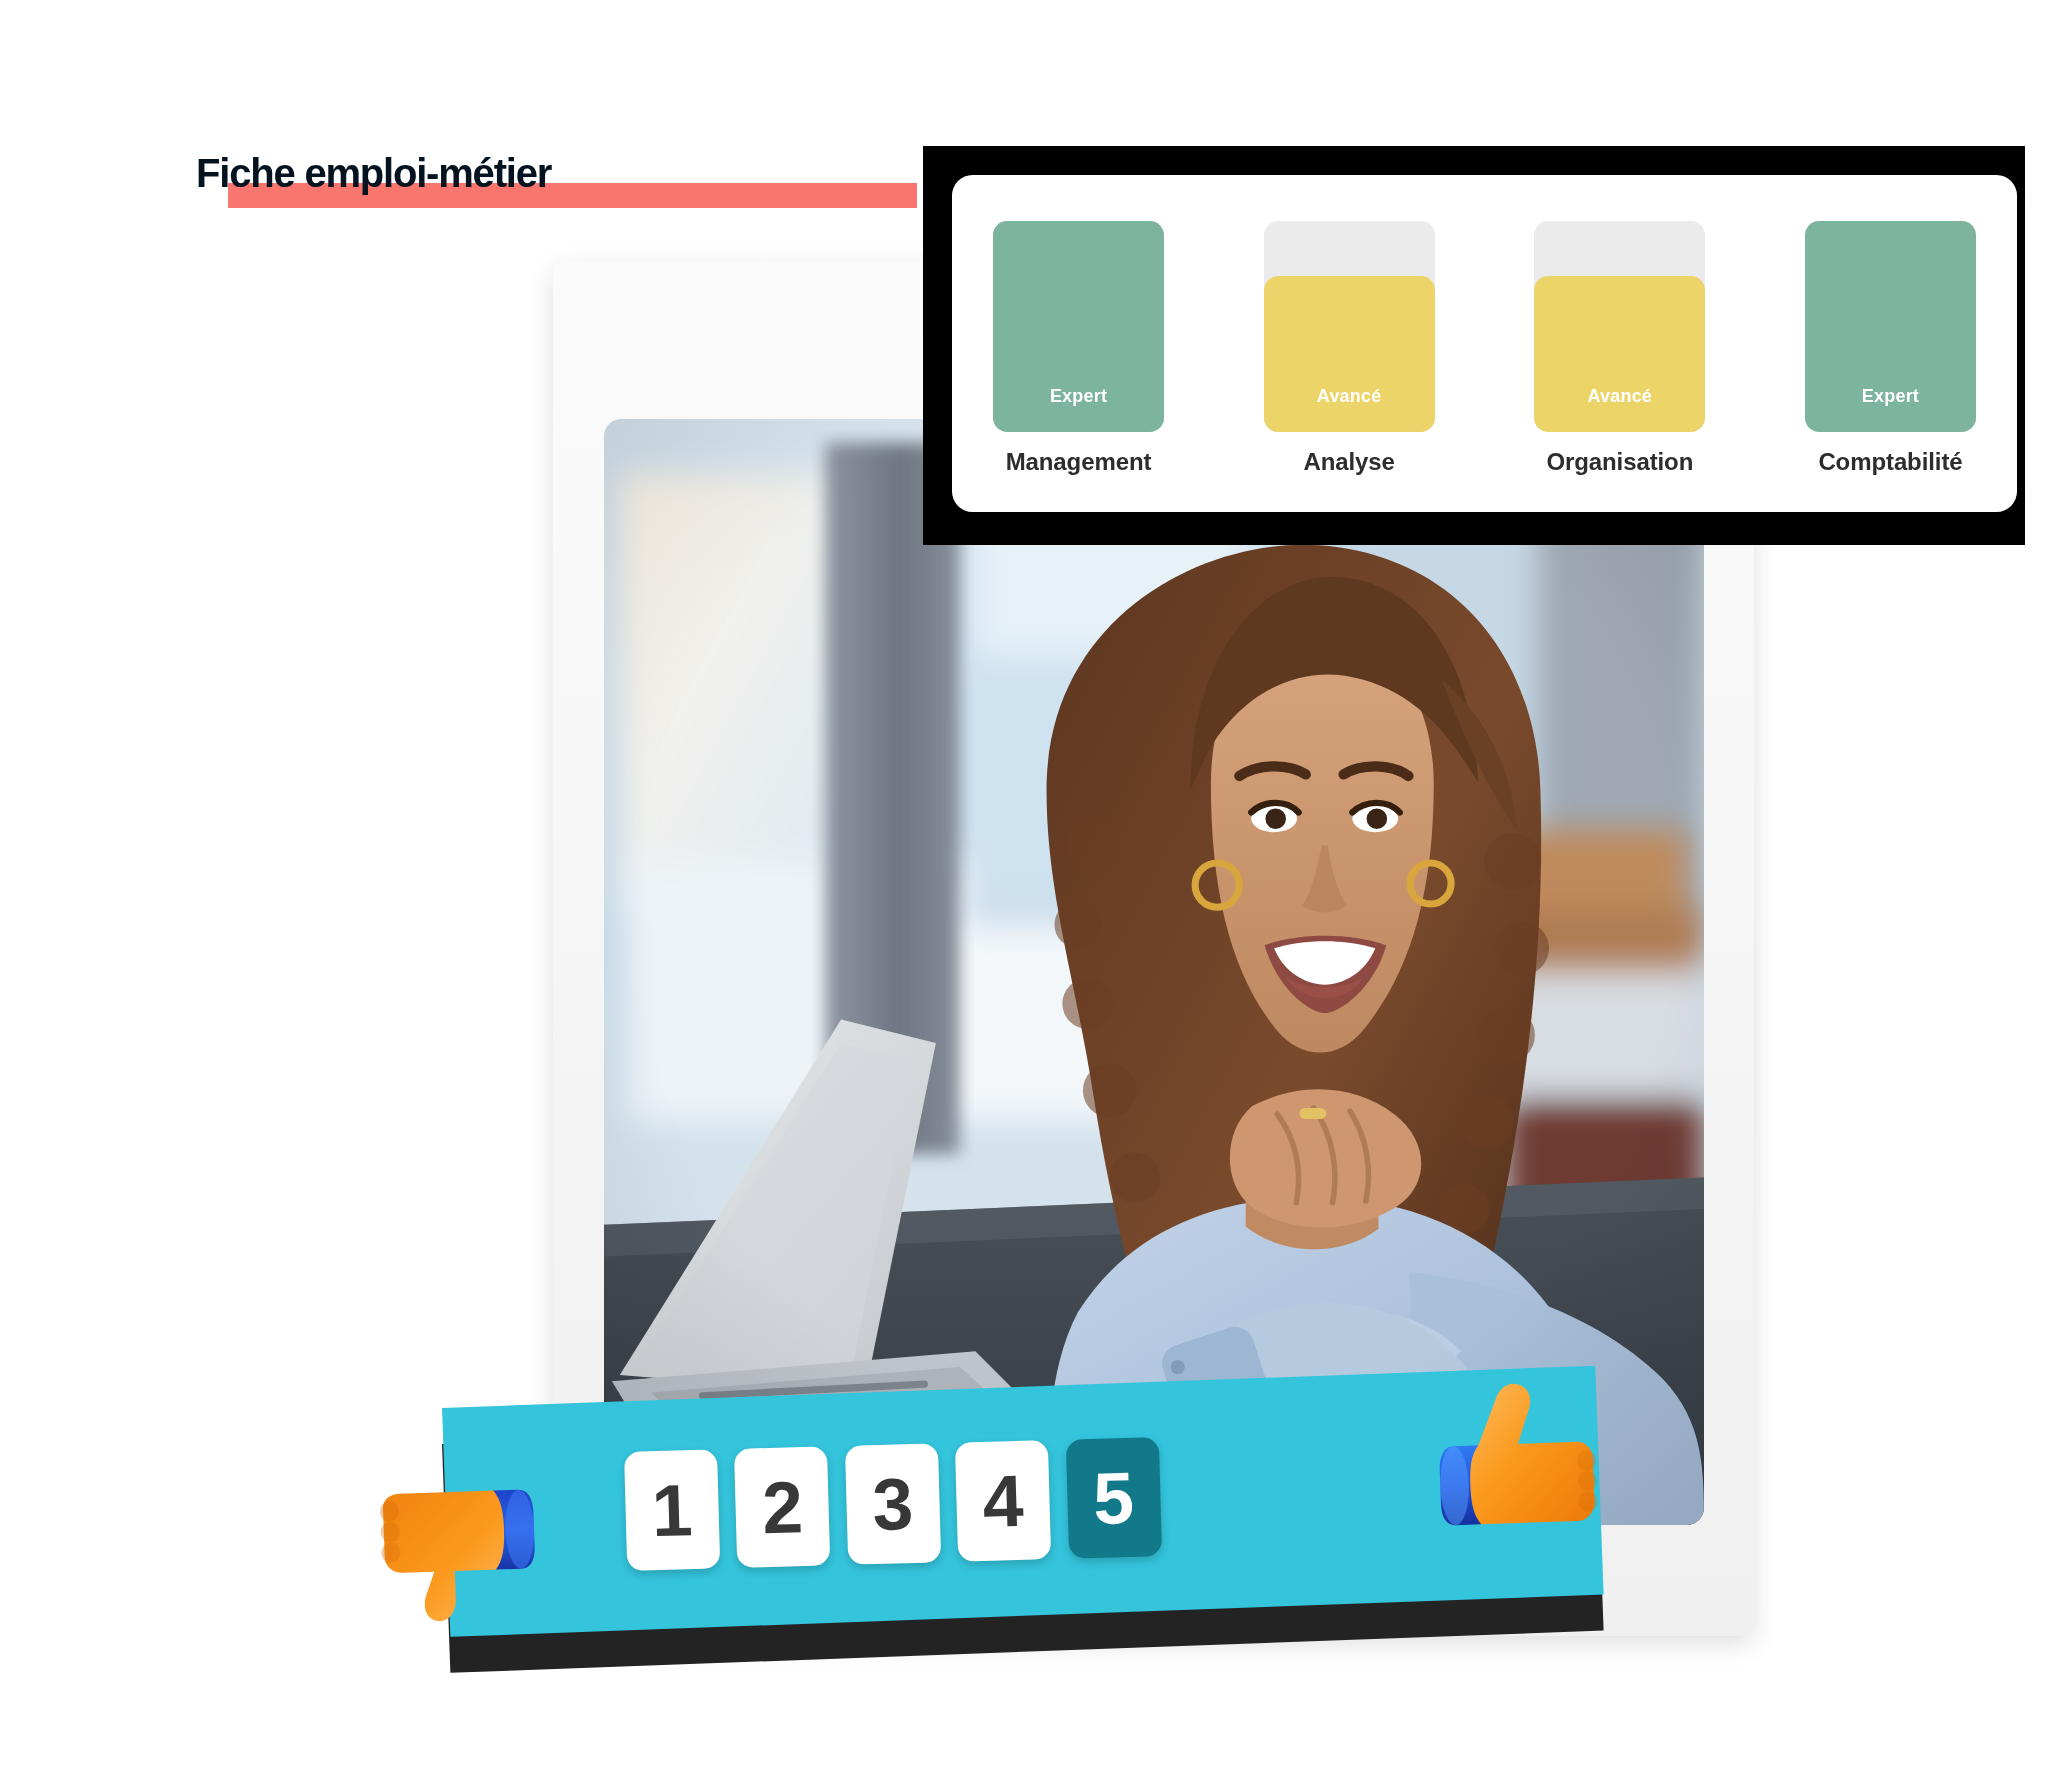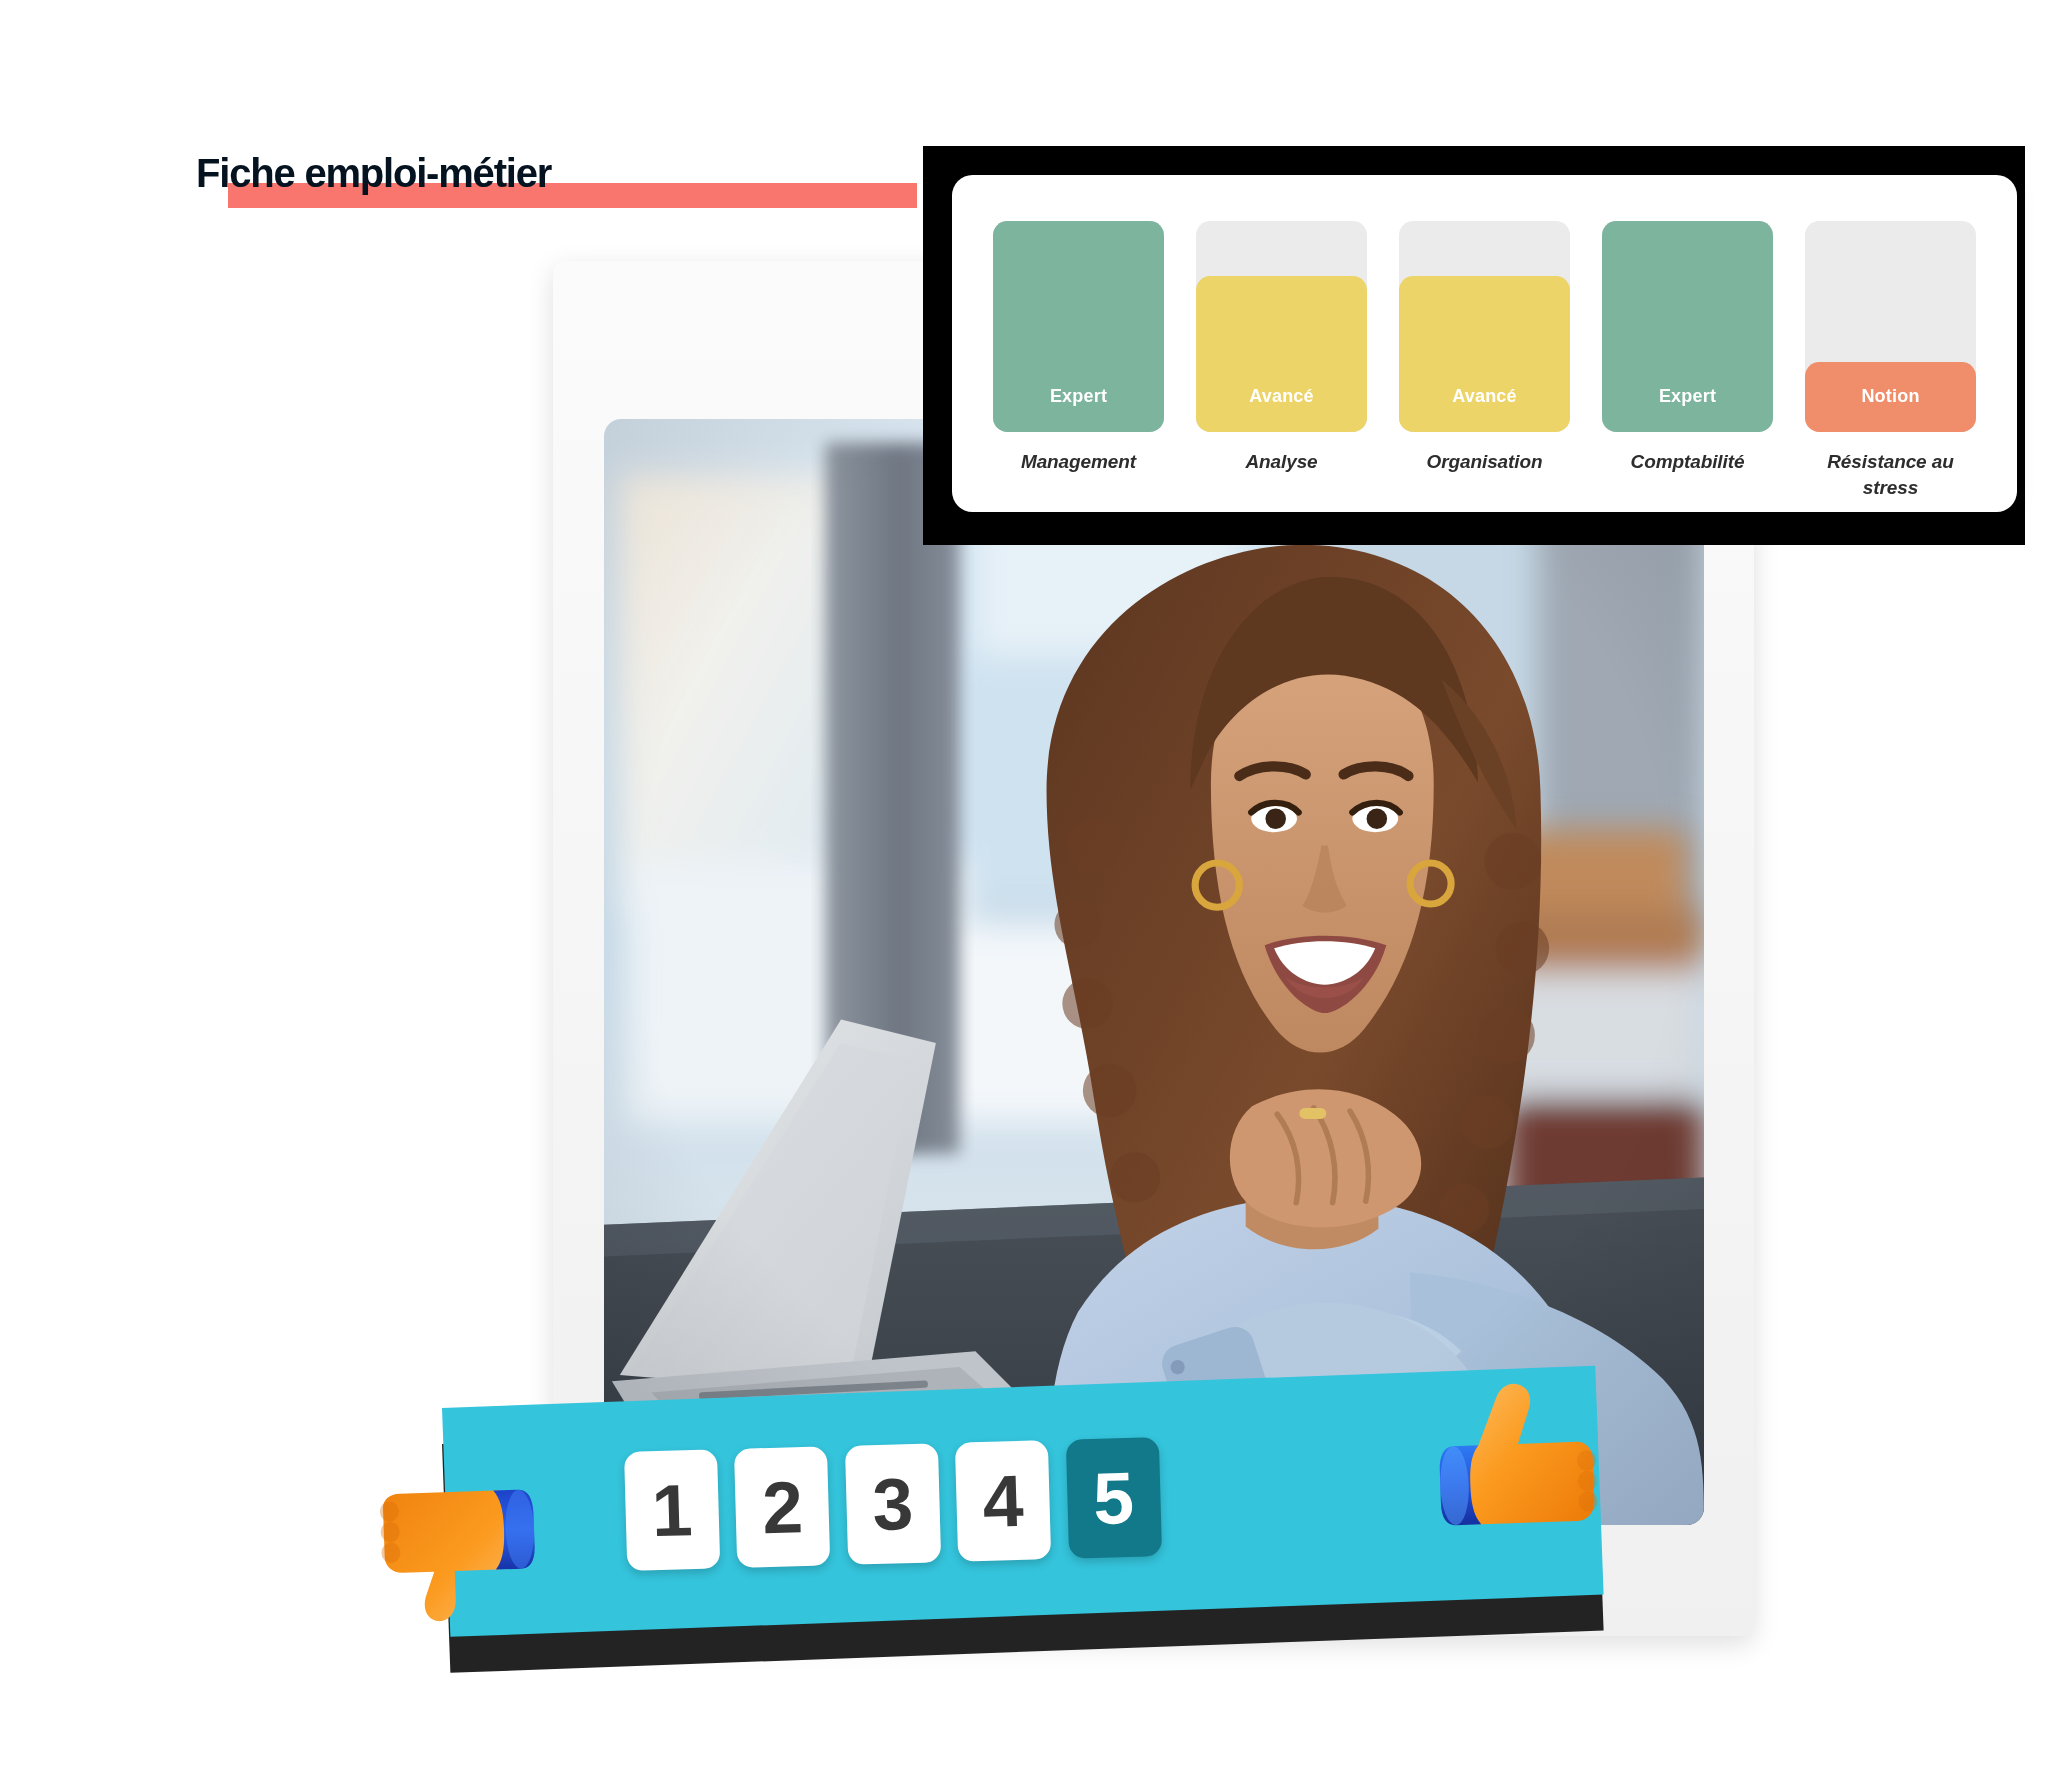--- a/index.html
+++ b/index.html
@@ -105,26 +105,25 @@
     color: #ffffff;
     font-size: 18px;
     font-weight: 800;
     letter-spacing: 0.2px;
     margin-bottom: 25px;
     text-align: center;
   }
   .skill-name {
     margin-top: 16.6px;
     color: #2D2D2D;
-    font-size: 19px;
+    font-size: 24px;
     font-weight: 800;
     line-height: 26px;
     text-align: center;
     letter-spacing: -0.1px;
-    font-style: italic;
   }
 
   
   #photo-frame {
     position: absolute;
     left: 553px;
     top: 261px;
     width: 1201px;
     height: 1375px;
     background: #F2F2F2;
@@ -461,28 +460,20 @@
 
       <div class="skill-col">
         <div class="skill-track">
           <div class="skill-fill" style="height:100%;background:#7DB49D;">
             <span class="skill-level">Expert</span>
           </div>
         </div>
         <div class="skill-name">Comptabilité</div>
       </div>
 
-      <div class="skill-col">
-        <div class="skill-track">
-          <div class="skill-fill" style="height:33%;background:#F08D6B;">
-            <span class="skill-level">Notion</span>
-          </div>
-        </div>
-        <div class="skill-name">Résistance au stress</div>
-      </div>
 
     </div>
   </div>
 
   <div id="rating-shadow"></div>
   <div id="rating-banner-back"></div>
   <div id="rating-banner"></div>
 
   <div id="rating-cards">
     <div class="rating-card">1</div>

